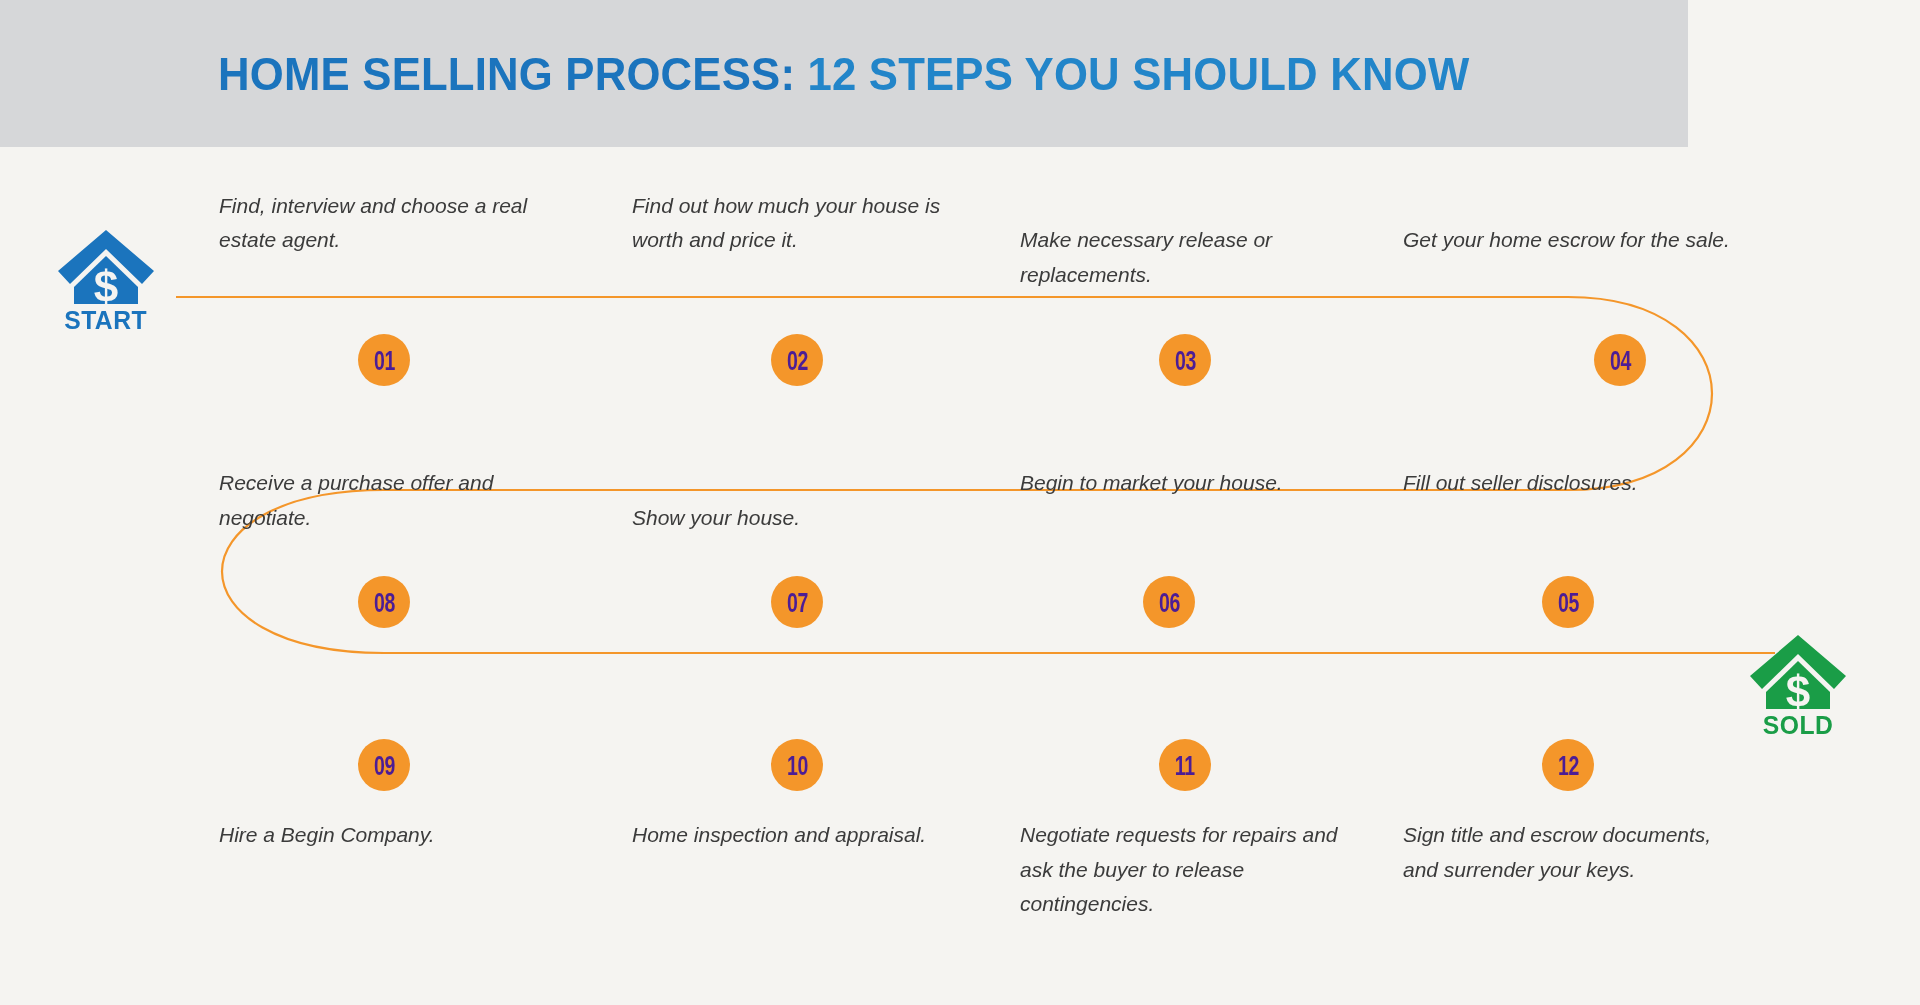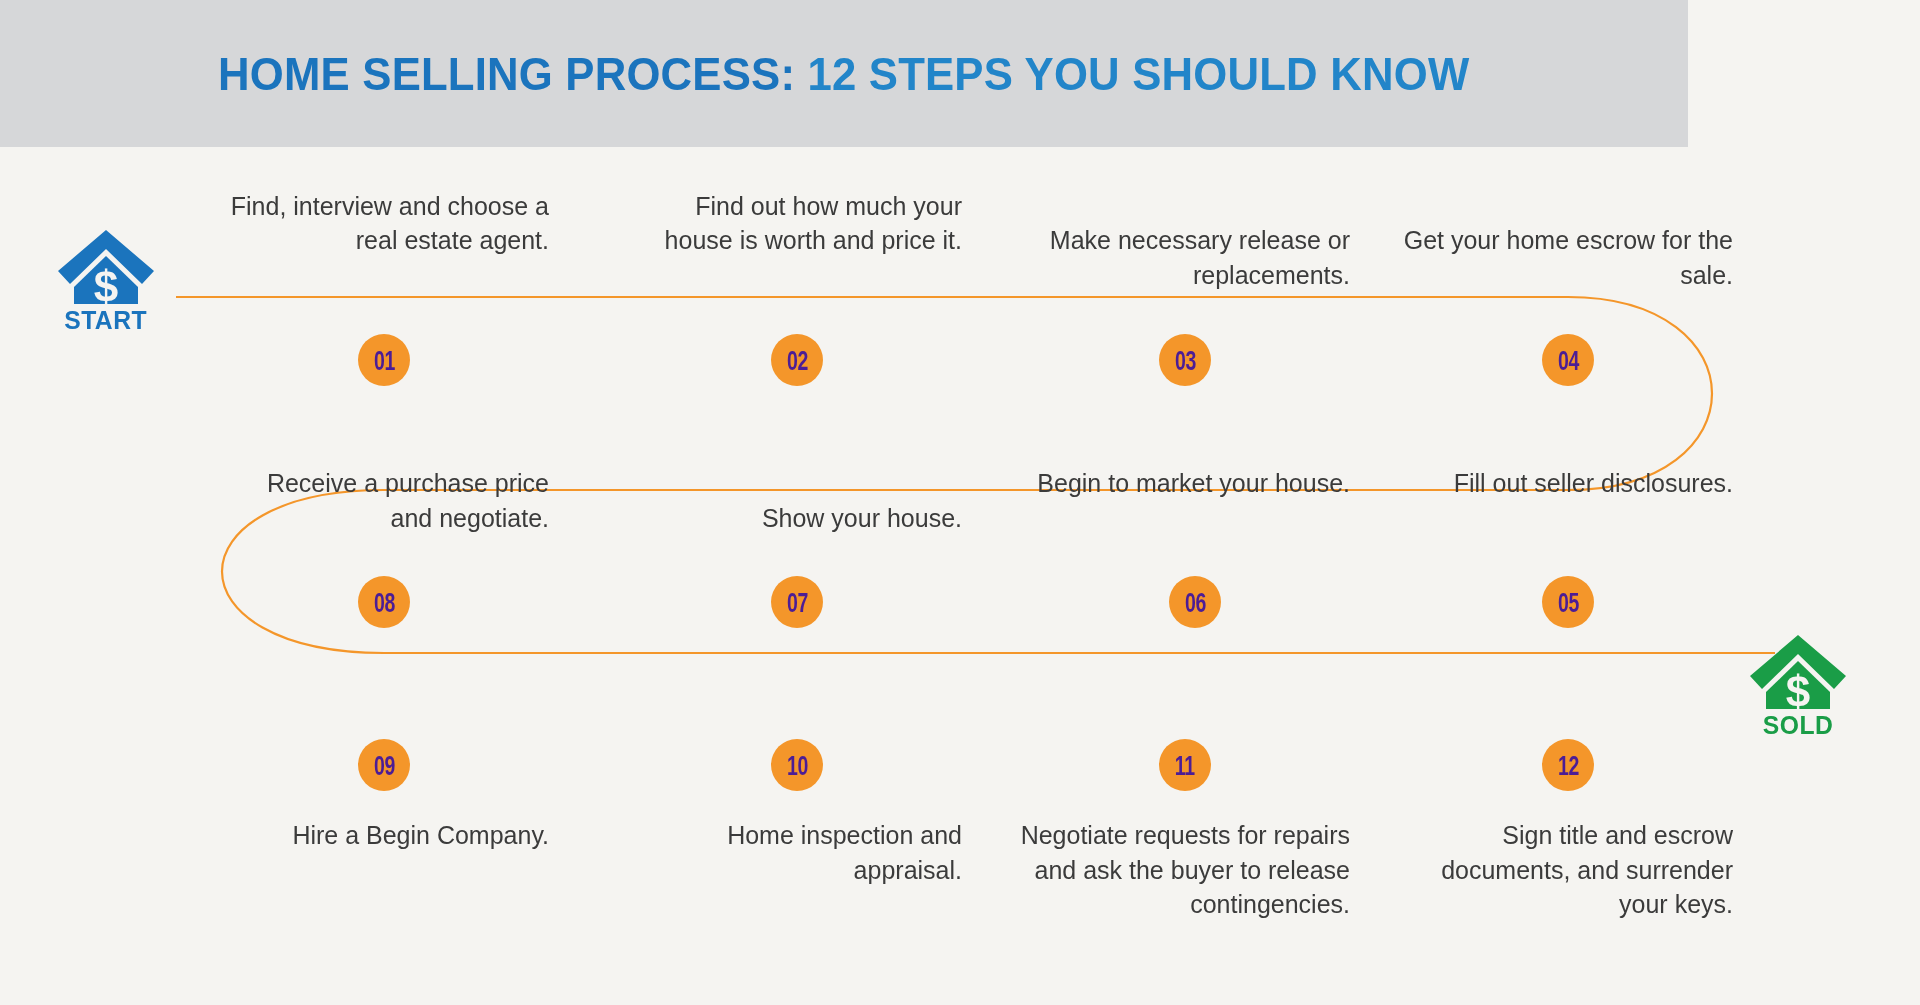--- a/index.html
+++ b/index.html
@@ -59,26 +59,27 @@
     font-size:25px;
     line-height:1;
     letter-spacing:-0.5px;
     transform:translate(-50%,-50%) ;
   }
   .step-circle span { display:block; transform:scaleX(0.78) scaleY(1.12); }
 
   
   .step-text {
     position:absolute;
-    text-align:right;
+    text-align:left;
     color:#3b3b3b;
-    font-size:25px;
+    font-size:21px;
     line-height:34.5px;
     transform:translateX(-50%);
     width:330px;
+    font-style:italic;
   }
   .step-text.above { }
   .step-text.below { }
 </style>
 </head>
 <body>
 
 <div id="header">
   <h1 id="title">
     <span class="t-bold">HOME SELLING PROCESS:</span>
@@ -124,40 +125,40 @@
     </div>
     <div class="step-text above" style="left: 384px; top: 188.5px;">Find, interview and choose a real estate agent.</div>
     <div class="step-circle" style="left: 797px; top: 360px;">
       <span>02</span>
     </div>
     <div class="step-text above" style="left: 797px; top: 188.5px;">Find out how much your house is worth and price it.</div>
     <div class="step-circle" style="left: 1185px; top: 360px;">
       <span>03</span>
     </div>
     <div class="step-text above" style="left: 1185px; top: 223px;">Make necessary release or replacements.</div>
-    <div class="step-circle" style="left: 1568px; top: 360px;">
+    <div class="step-circle" style="left: 1620px; top: 360px;">
       <span>04</span>
     </div>
     <div class="step-text above" style="left: 1568px; top: 223px;">Get your home escrow for the sale.</div>
     <div class="step-circle" style="left: 1568px; top: 602px;">
       <span>05</span>
     </div>
     <div class="step-text above" style="left: 1568px; top: 466px;">Fill out seller disclosures.</div>
-    <div class="step-circle" style="left: 1195px; top: 602px;">
+    <div class="step-circle" style="left: 1169px; top: 602px;">
       <span>06</span>
     </div>
     <div class="step-text above" style="left: 1185px; top: 466px;">Begin to market your house.</div>
     <div class="step-circle" style="left: 797px; top: 602px;">
       <span>07</span>
     </div>
     <div class="step-text above" style="left: 797px; top: 500.5px;">Show your house.</div>
     <div class="step-circle" style="left: 384px; top: 602px; text-align: center;">
       <span>08</span>
     </div>
-    <div class="step-text above" style="left: 384px; top: 466px;">Receive a purchase price and negotiate.</div>
+    <div class="step-text above" style="left: 384px; top: 466px;">Receive a purchase offer and negotiate.</div>
     <div class="step-circle" style="left: 384px; top: 765px;">
       <span>09</span>
     </div>
     <div class="step-text below" style="left: 384px; top: 818px;">Hire a Begin Company.</div>
     <div class="step-circle" style="left: 797px; top: 765px;">
       <span>10</span>
     </div>
     <div class="step-text below" style="left: 797px; top: 818px;">Home inspection and appraisal.</div>
     <div class="step-circle" style="left: 1185px; top: 765px;">
       <span>11</span>

